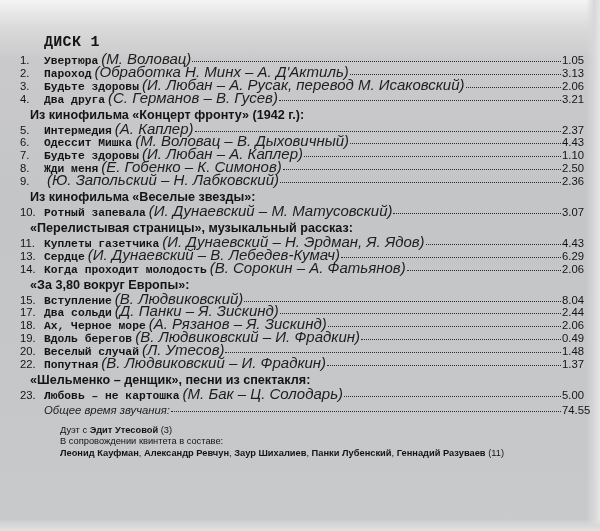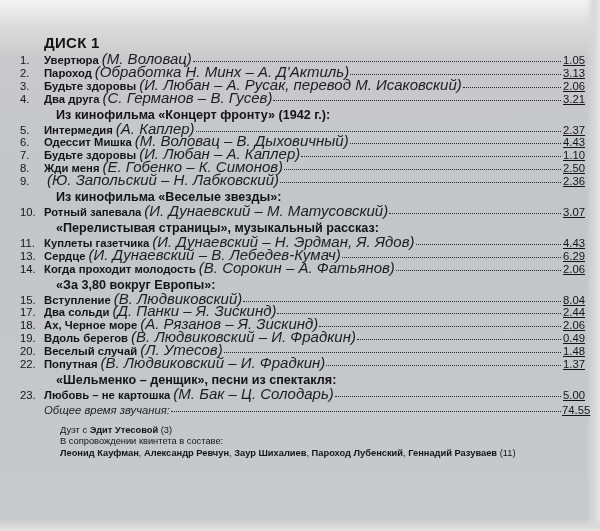--- a/index.html
+++ b/index.html
@@ -13,36 +13,36 @@
     position: absolute; top: 0; right: 0; width: 14px; height: 531px;
     background: linear-gradient(90deg, rgba(210,210,212,0) 0%, #d8d8da 60%, #e6e6e6 100%);
   }
   .bottom-strip {
     position: absolute; left: 0; right: 0; bottom: 0; height: 12px;
     background: linear-gradient(180deg, rgba(220,220,220,0) 0%, #d9d9d9 60%, #e4e4e4 100%);
   }
   .sheet { position: absolute; left: 20px; top: 34px; width: 566px; }
   .disc-title {
     margin-left: 24px; font-weight: bold; font-size: 15px; letter-spacing: 0.3px;
-    height: 18px; line-height: 18px; margin-bottom: 1px;
+    height: 18px; line-height: 18px; margin-bottom: 1px; font-family: Liberation Mono, monospace;
   }
   .row {
     display: flex; align-items: baseline; height: 12.9px; line-height: 12.9px;
     font-size: 11.3px; white-space: nowrap;
   }
   .num { width: 24px; text-align: left; flex: none; }
-  .title { font-weight: bold; flex: none; }
+  .title { font-weight: bold; flex: none; font-family: Liberation Mono, monospace; }
   .credit { font-style: italic; font-size: 15px; margin-left: 3px; flex: none; color: #1e1e1e; }
   .dots {
     flex: 1 1 auto; overflow: hidden; margin: 0 1px; min-width: 10px;
     border-bottom: 1.3px dotted #2a2a2a; height: 1px; position: relative; top: -2px;
   }
-  .time { flex: none; width: 24px; text-align: center; text-decoration: underline; }
+  .time { flex: none; width: 24px; text-align: left; }
   .section {
-    margin-left: 36px; font-weight: bold; font-size: 12.6px;
+    margin-left: 10px; font-weight: bold; font-size: 12.6px;
     height: 16px; line-height: 16px; margin-top: 2px;
   }
   .total-row { margin-top: 3px; }
   .total-label { font-style: italic; font-size: 11.3px; margin-left: 24px; flex: none; color: #1e1e1e; }
   .footer { margin-left: 40px; margin-top: 8px; font-size: 9.3px; line-height: 11.4px; }
   .footer b { font-weight: bold; }
 </style>
 </head>
 <body>
 
@@ -215,15 +215,15 @@
     <span class="total-label">Общее время звучания:</span>
     <span class="dots"></span>
     <span class="time">74.55</span>
   </div>
 
   <div class="footer">
     <div>
       <span>Дуэт с </span><b>Эдит Утесовой</b><span> (3)</span>
     </div>
     <div>В сопровождении квинтета в составе:</div>
-    <div id="members"><b>Леонид Кауфман</b><span>, </span><b>Александр Ревчун</b><span>, </span><b>Заур Шихалиев</b><span>, </span><b>Пароход Лубенский</b><span>, </span><b>Геннадий Разуваев</b><span> (11)</span></div>
+    <div id="members"><b>Леонид Кауфман</b><span>, </span><b>Александр Ревчун</b><span>, </span><b>Заур Шихалиев</b><span>, </span><b>Панки Лубенский</b><span>, </span><b>Геннадий Разуваев</b><span> (11)</span></div>
   </div>
 </div>
 
 </body></html>

